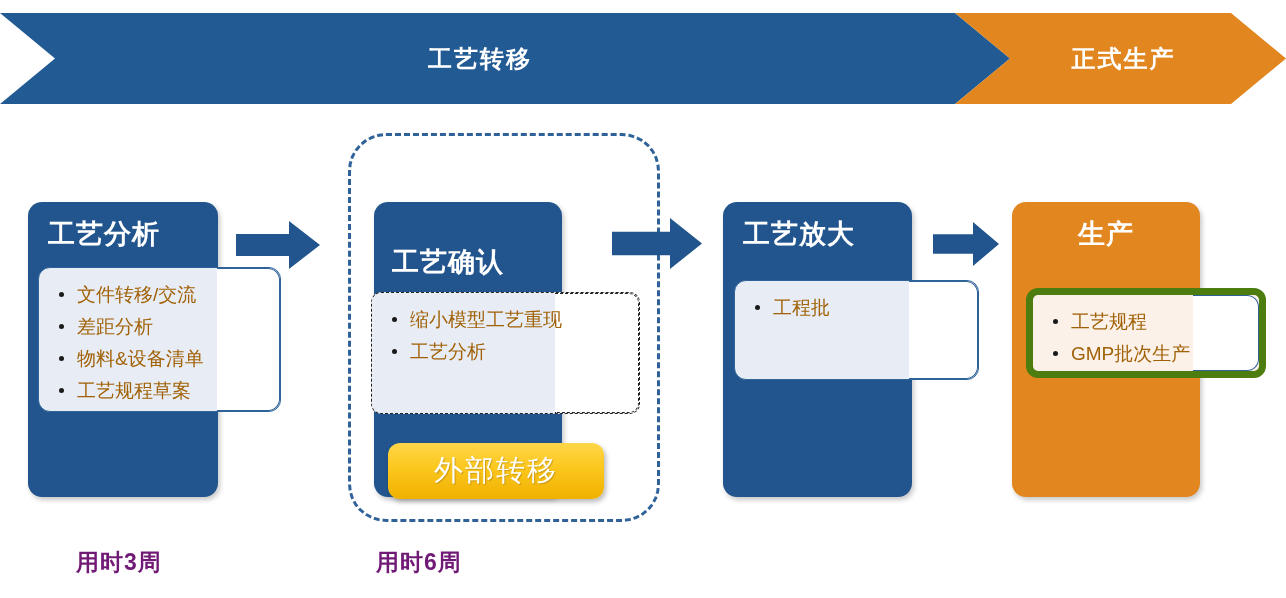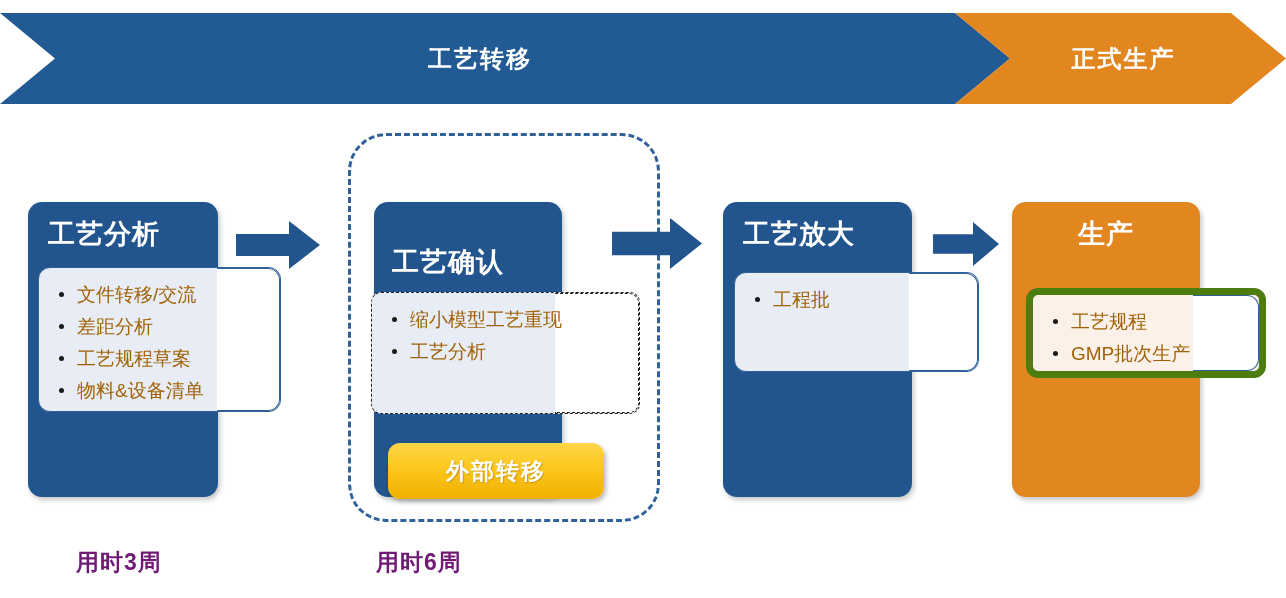--- a/index.html
+++ b/index.html
@@ -82,21 +82,21 @@
   #listbox-2{
     left:371px;top:292px;width:269px;height:122px;
     background:#E8ECF4;border:1px dashed #222222;border-radius:10px;
   }
   #listbox-2 .lb-tail{
     position:absolute;right:0;top:0;width:84px;height:100%;
     background:#ffffff;border:1px dashed #222222;border-left:none;
     border-radius:0 10px 10px 0;box-sizing:border-box;z-index:-1;
   }
   #listbox-3{
-    left:734px;top:272px;width:245px;height:100px;
+    left:734px;top:280px;width:245px;height:100px;
     background:#E8ECF4;border:1px solid #2E6299;
   }
   #listbox-3 .lb-tail{
     position:absolute;right:0;top:0;width:69px;height:100%;
     background:#ffffff;border:1px solid #2E6299;border-left:none;
     border-radius:0 12px 12px 0;box-sizing:border-box;z-index:-1;
   }
   #listbox-4{
     left:1026px;top:288px;width:240px;height:90px;
     background:#FBF1E8;border:7px solid #4d7c0f;
@@ -109,21 +109,21 @@
 
   
   #badge-external{
     position:absolute;left:388px;top:443px;width:216px;height:56px;
     border-radius:12px;z-index:8;
     background:linear-gradient(to bottom,#FFD64A 0%,#FCC81F 42%,#F0B000 100%);
     box-shadow:2px 3px 5px rgba(0,0,0,0.28);
     display:flex;align-items:center;justify-content:center;
   }
   #badge-external .badge-label{
-    color:#ffffff;font-size:23px;font-weight:bold;letter-spacing:2px;
+    color:#ffffff;font-size:29px;font-weight:normal;letter-spacing:2px;
     text-shadow:1px 1px 1px rgba(120,80,0,0.35);white-space:nowrap;
   }
 
   
   .arrow{position:absolute;background:#22558D;z-index:7;}
   #arrow-1{
     left:236px;top:221px;width:84px;height:48px;
     -webkit-clip-path:polygon(0 27%, 53px 27%, 53px 0, 84px 50%, 53px 100%, 53px 73%, 0 73%);
     clip-path:polygon(0 27%, 53px 27%, 53px 0, 84px 50%, 53px 100%, 53px 73%, 0 73%);
   }
@@ -161,22 +161,22 @@
   <div id="group-dashed"></div>
 
   <div class="card blue" id="card-1">
     <div class="card-title">工艺分析</div>
   </div>
   <div class="listbox" id="listbox-1">
     <div class="lb-tail"></div>
     <ul>
       <li>文件转移/交流</li>
       <li>差距分析</li>
+      <li>物料&amp;设备清单</li>
       <li>工艺规程草案</li>
-      <li>物料&amp;设备清单</li>
     </ul>
   </div>
 
   <div class="arrow" id="arrow-1"></div>
 
   <div class="card blue" id="card-2">
     <div class="card-title">工艺确认</div>
   </div>
   <div class="listbox" id="listbox-2">
     <div class="lb-tail"></div>

